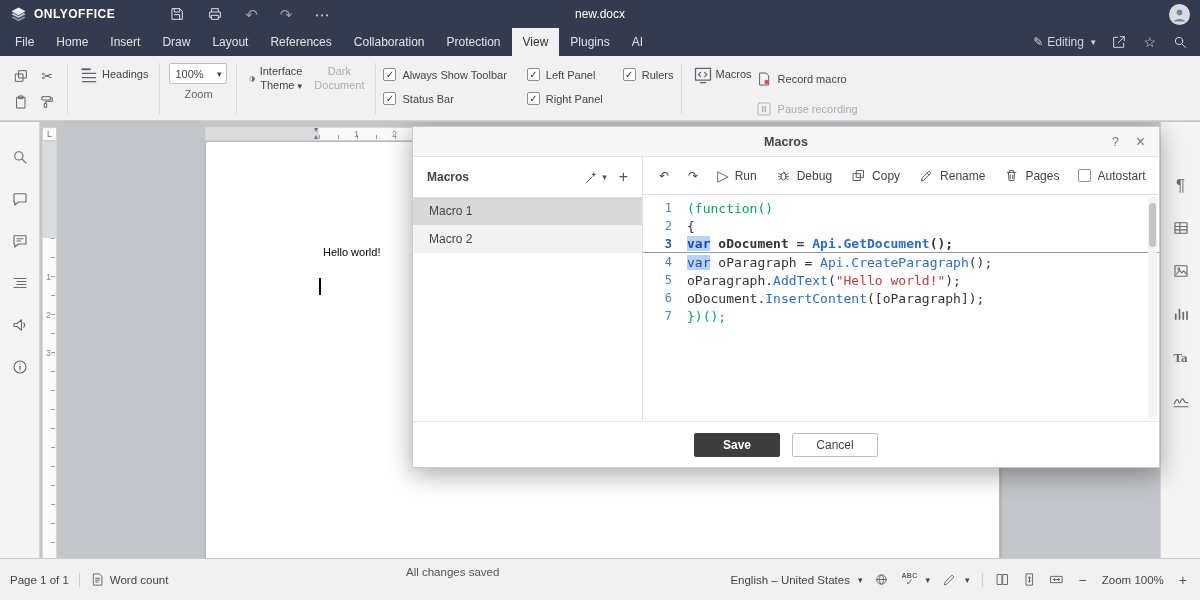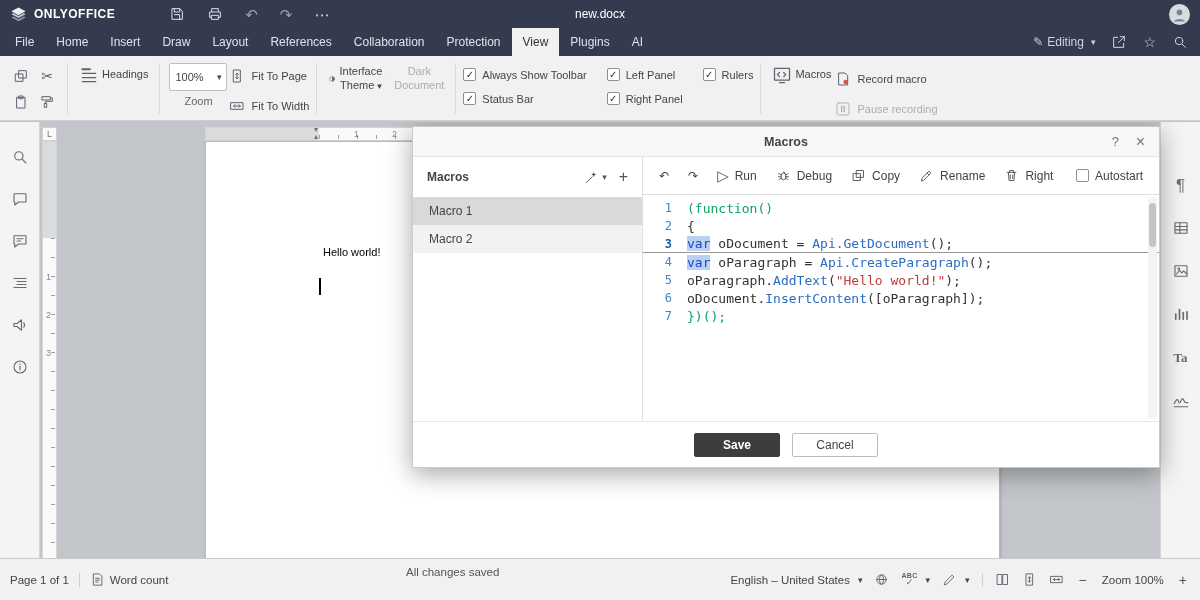--- a/index.html
+++ b/index.html
@@ -37,21 +37,21 @@
 .small-ic-btn{display:flex;align-items:center;justify-content:center;color:#5d6470;cursor:pointer}
 .bigbtn{display:flex;flex-direction:row;align-items:center;gap:3px;padding:2px 4px 0;min-width:56px;font-size:11px;color:#444;cursor:pointer;text-align:center;line-height:1.25}
 .bigbtn svg.ic{width:20px;height:20px;color:#5d6470}
 .bigbtn.disabled{color:#aaadb2}
 .bigbtn.disabled svg.ic,.rowbtn.disabled svg.ic,.rowbtn.disabled .glyph{opacity:.45}
 .rowbtn.disabled{color:#aaadb2}
 .stackcol{display:flex;flex-direction:column;gap:6px;padding-top:1px}
 .rowbtn{display:flex;align-items:center;gap:6px;height:24px;font-size:11px;cursor:pointer;white-space:nowrap}
 .rowbtn svg.ic{color:#5d6470}
 .zoomcol{display:flex;flex-direction:column;align-items:center;gap:4px;width:62px}
-.zoom-select{width:58px;height:28px;background:#fff;border:1px solid #c0c0c0;border-radius:2px;display:flex;align-items:center;justify-content:space-between;padding:0 5px;font-size:11px;cursor:pointer}
+.zoom-select{width:58px;height:21px;background:#fff;border:1px solid #c0c0c0;border-radius:2px;display:flex;align-items:center;justify-content:space-between;padding:0 5px;font-size:11px;cursor:pointer}
 .zoom-label{font-size:11px;color:#666}
 .cbcols{display:flex;gap:20px;padding-top:5px}
 .cbcol{display:flex;flex-direction:column;gap:11px}
 .cbrow{display:flex;align-items:center;gap:6px;font-size:11px;cursor:pointer;white-space:nowrap}
 .cbox{width:13px;height:13px;border:1px solid #8f8f8f;border-radius:2px;background:#fff;display:flex;align-items:center;justify-content:center;font-size:10px;color:#333;flex:none}
 
 .workspace{position:absolute;top:122px;left:0;right:0;height:452px;background:var(--canvas_bg);overflow:hidden}
 .side{position:absolute;top:0;bottom:0;width:40px;background:#f4f4f4;display:flex;flex-direction:column;align-items:center;color:#676c74}
 .side.left{left:0;border-right:1px solid #d8d8d8;padding-top:24px;gap:20px}
 .side.right{right:0;border-left:1px solid #d8d8d8;padding-top:52px;gap:21px}
@@ -92,21 +92,21 @@
 .ct-btn{display:flex;align-items:center;gap:6px;cursor:pointer}
 .ct-btn .glyph{font-size:15px;color:#555}
 .ct-btn svg.ic{color:#555;width:15px;height:15px}
 .ct-run{font-size:13px;color:#555}
 .ct-auto{margin-left:auto;display:flex;align-items:center;gap:6px;cursor:pointer}
 .code-area{flex:1;position:relative;overflow:hidden;background:#fff;padding-top:4px;font-family:"DejaVu Sans Mono",monospace;cursor:text}
 .cline{display:flex;height:18px;align-items:center}
 .lnum{width:44px;text-align:right;padding-right:15px;color:var(--line_number);font-size:12px;flex:none}
 .ltxt{white-space:pre;font-size:13px;color:var(--code_plain)}
 .cline.current{border-bottom:1px solid #979797}
-.cline.current .ltxt{font-weight:normal}
+.cline.current .ltxt{font-weight:bold}
 .cline.current .lnum{color:#1d5fa8;font-weight:bold}
 .tk-plain{color:var(--code_plain)}
 .tk-kw{color:var(--code_keyword);background:var(--word_highlight)}
 .tk-fn{color:var(--code_function)}
 .tk-str{color:var(--code_string)}
 .tk-def{color:var(--code_bracket)}
 .code-scrollbar{position:absolute;top:2px;right:2px;bottom:2px;width:9px;background:#f3f3f3;border-radius:4px}
 .code-scrollbar .thumb{position:absolute;top:6px;left:1px;right:1px;height:44px;background:#c4c4c4;border-radius:4px}
 .dlg-footer{flex:1;border-top:1px solid #e6e6e6;display:flex;align-items:center;justify-content:center;gap:12px}
 .btn{width:86px;height:24px;border:1px solid #bdbdbd;background:#fff;color:#444;font-size:12px;border-radius:2px;cursor:pointer;font-family:"Liberation Sans",sans-serif}
@@ -235,40 +235,20 @@
         </svg>
       <span>Headings</span>
     </div>
     <div class="tdiv"></div>
     <div class="zoomcol">
       <span class="zoom-select">
         <span>100%</span>
         <span class="caret">▾</span>
       </span>
       <span class="zoom-label">Zoom</span>
-    </div>
-    <div class="stackcol">
-      <span class="rowbtn">
-        <svg class="ic" viewBox="0 0 24 24">
-            <path d="M7 3h10v18H7z"></path>
-            <path d="M12 8v8"></path>
-            <path d="m10 9.8 2-2 2 2"></path>
-            <path d="m10 14.2 2 2 2-2"></path>
-          </svg>
-        <span>Fit To Page</span>
-      </span>
-      <span class="rowbtn">
-        <svg class="ic" viewBox="0 0 24 24">
-            <path d="M3 7h18v10H3z"></path>
-            <path d="M7 12h10"></path>
-            <path d="m9 10-2 2 2 2"></path>
-            <path d="m15 10 2 2-2 2"></path>
-          </svg>
-        <span>Fit To Width</span>
-      </span>
     </div>
     <div class="tdiv"></div>
     <div class="bigbtn" style="max-width:62px">
       <svg class="ic" viewBox="0 0 24 24">
           <circle cx="12" cy="12" r="7"></circle>
           <path d="M12 5a7 7 0 0 1 0 14z" fill="currentColor" stroke="none"></path>
         </svg>
       <span><span>Interface Theme</span><span class="caret">▾</span></span>
     </div>
     <div class="bigbtn disabled" style="max-width:62px">
@@ -496,21 +476,21 @@
               <span>Rename</span>
             </span>
             <span class="ct-btn">
               <svg class="ic" viewBox="0 0 24 24">
                   <path d="M5 7h14"></path>
                   <path d="M9 7V4h6v3"></path>
                   <path d="m7 7 1 13h8l1-13"></path>
                   <path d="M10 11v6"></path>
                   <path d="M14 11v6"></path>
                 </svg>
-              <span>Right</span>
+              <span>Pages</span>
             </span>
             <span class="ct-auto">
               <span class="cbox"></span>
               <span>Autostart</span>
             </span>
           </div>
           <div class="code-area">
             <div>
                 <div class="cline">
                   <span class="lnum">1</span>

